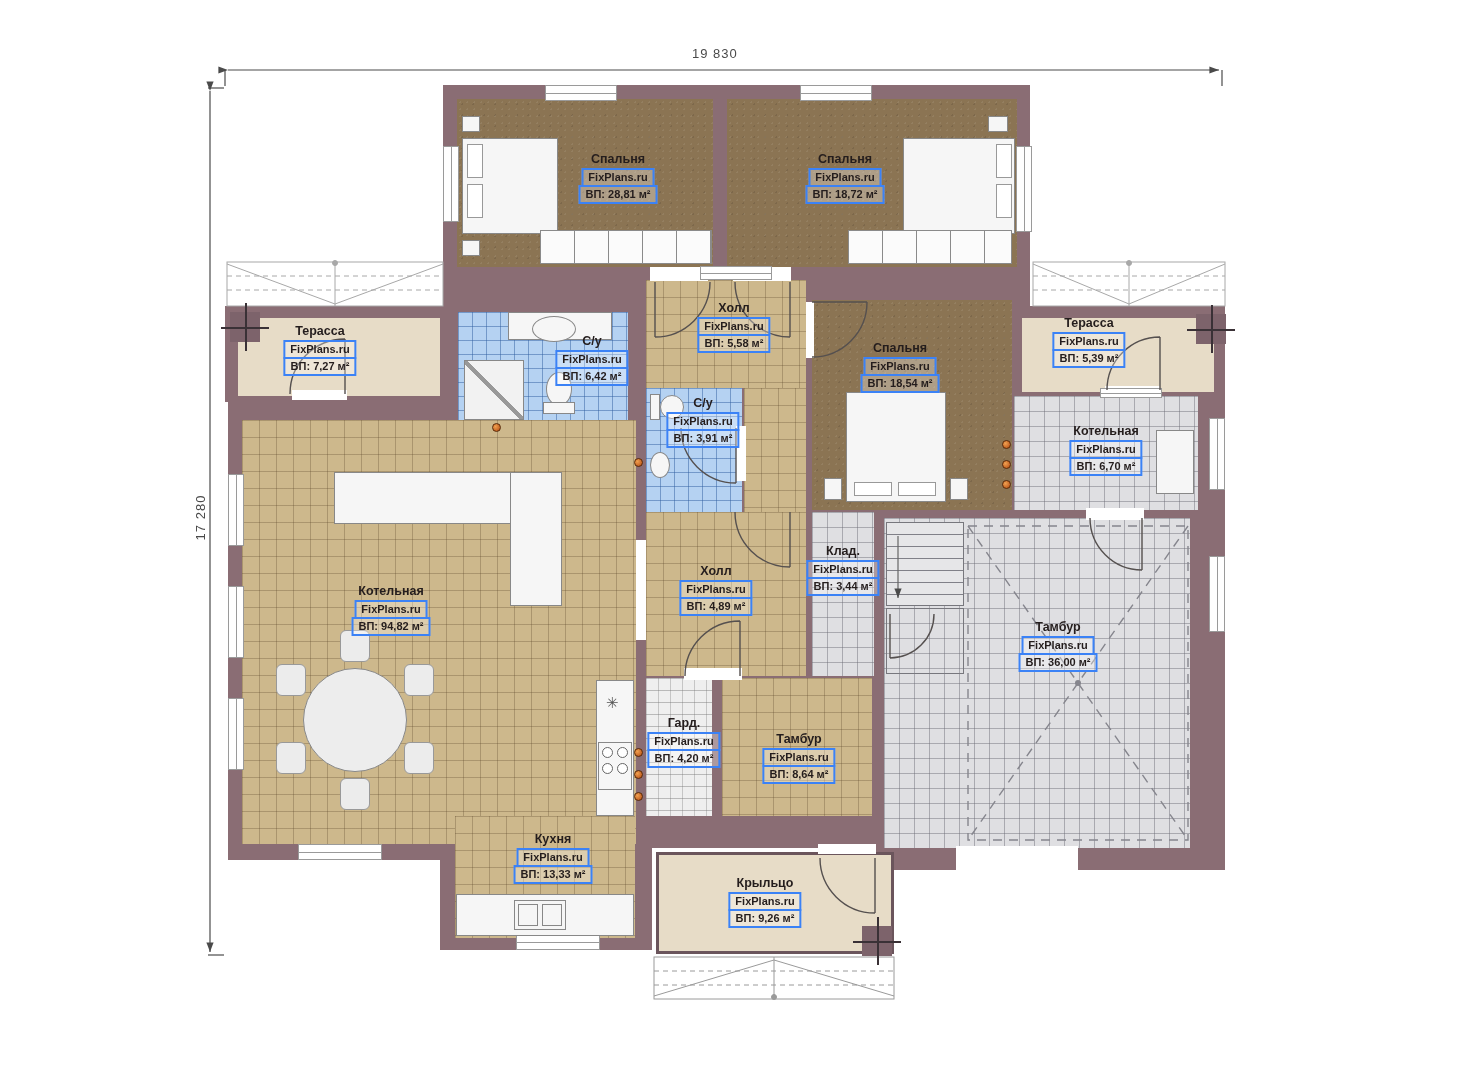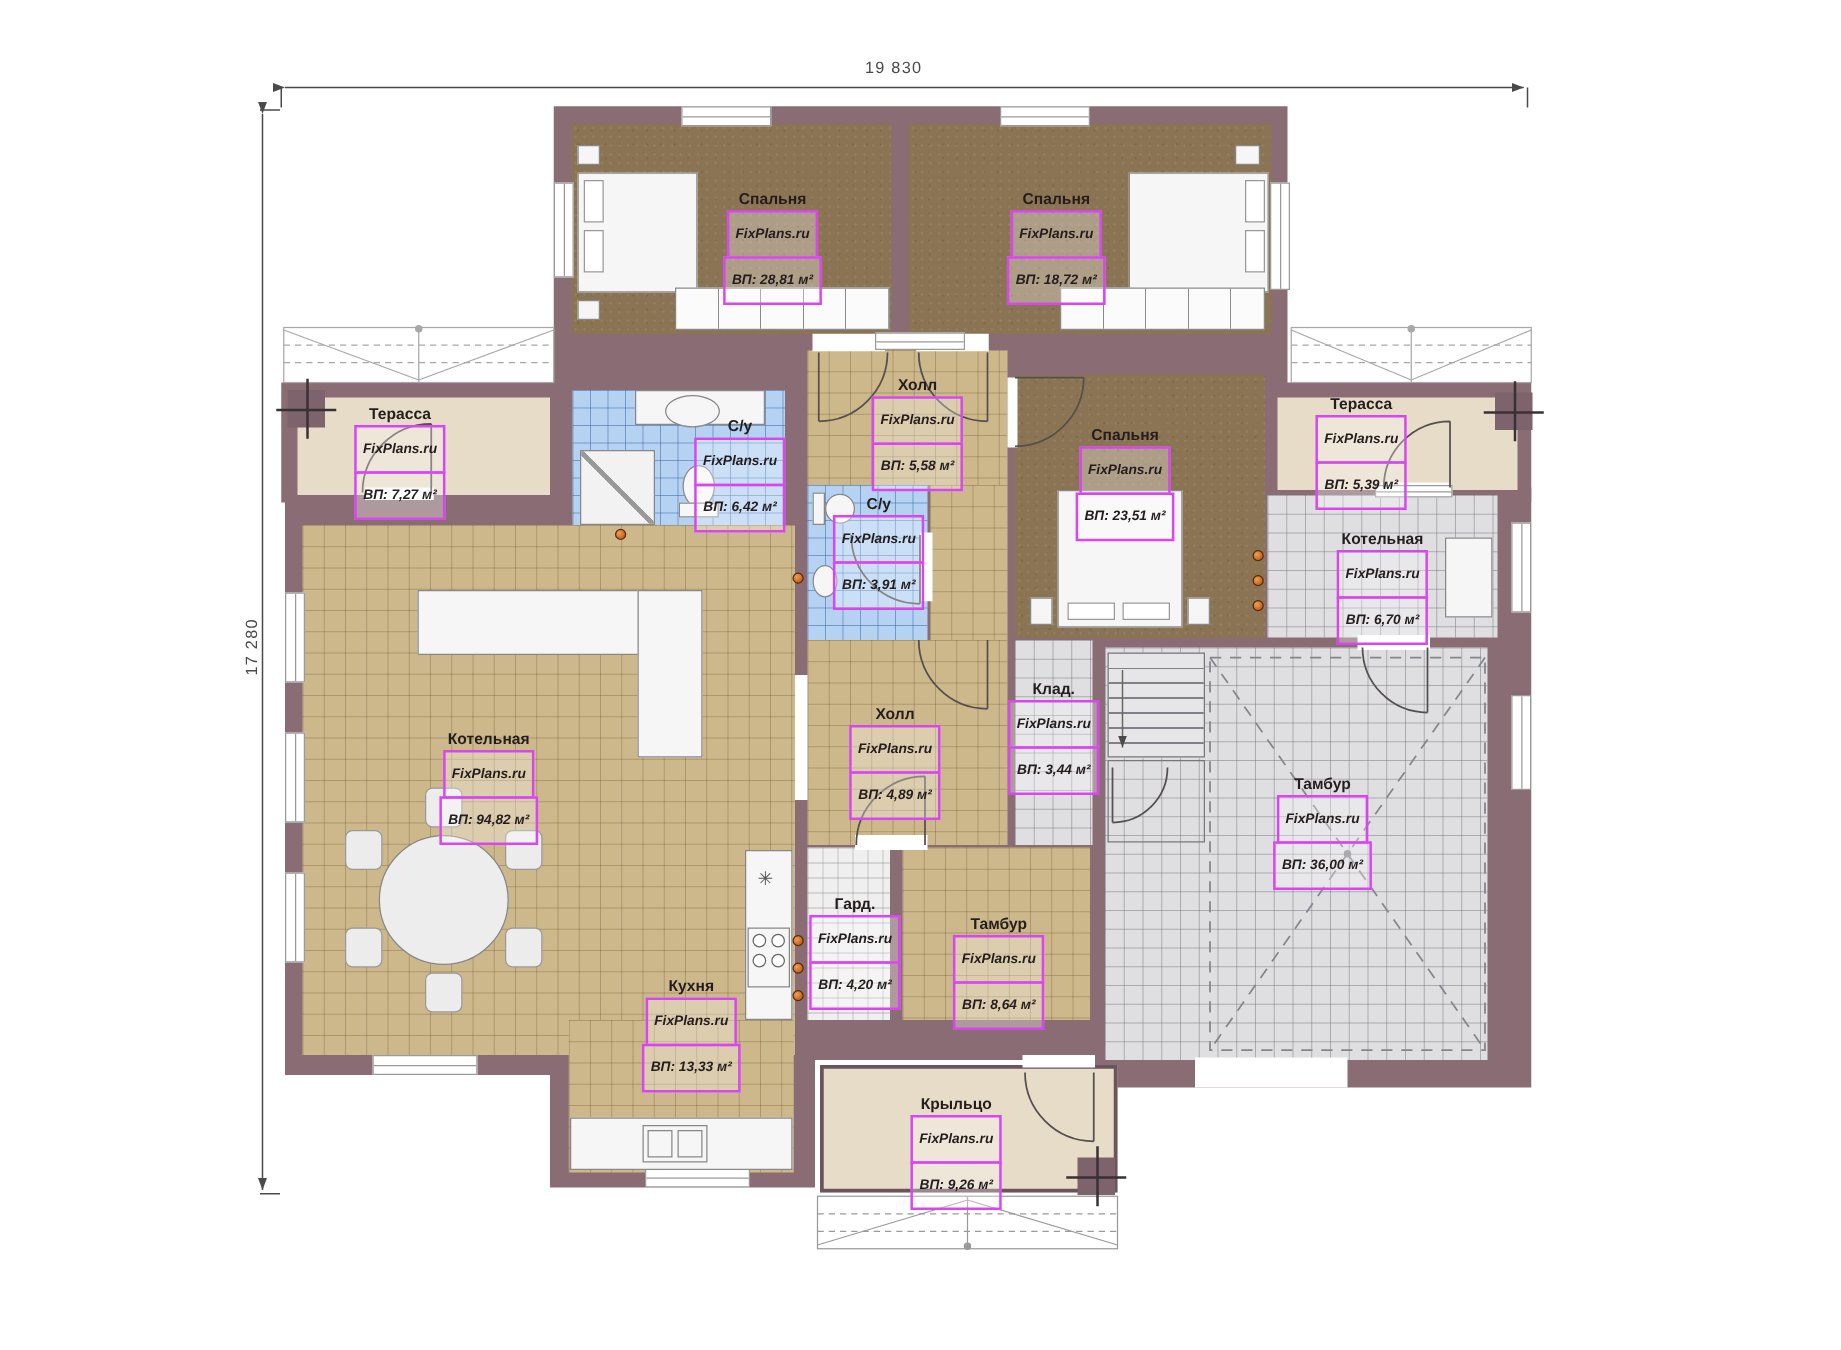--- a/index.html
+++ b/index.html
@@ -50,22 +50,22 @@
   
   .cross{width:30px;height:30px;background:#7d636b;z-index:26;}
   .cross:before{content:"";position:absolute;left:-9px;right:-9px;top:50%;border-top:2px solid #3a3136;}
   .cross:after{content:"";position:absolute;top:-9px;bottom:-9px;left:50%;border-left:2px solid #3a3136;}
   .rad{width:9px;height:9px;border-radius:50%;z-index:26;border:1px solid #5a2a08;
     background:radial-gradient(circle at 35% 35%,#f0a050,#b34a10);}
   
   .room-label{position:absolute;transform:translateX(-50%);display:flex;flex-direction:column;
     align-items:center;z-index:30;}
   .rl-name{font-weight:bold;font-size:12.5px;color:#241d1d;margin-bottom:2px;white-space:nowrap;}
-  .rl-box{border:2px solid #d946ef;background:rgba(255,255,255,.30);font-size:11px;font-weight:bold;
-    color:#241d1d;padding:10px 5px;line-height:15px;white-space:nowrap;font-style:italic;}
+  .rl-box{border:2px solid #3b82f6;background:rgba(255,255,255,.30);font-size:11px;font-weight:bold;
+    color:#241d1d;padding:0 5px;line-height:15px;white-space:nowrap;}
   .rl-box + .rl-box{margin-top:-2px;}
   .dim-label{position:absolute;font-size:13px;color:#4a4a4a;z-index:6;letter-spacing:1px;}
   #svg-lines{position:absolute;left:0;top:0;z-index:25;pointer-events:none;}
   .porch-outline{border:3px solid #6b555c;}
   .wardrobe{background:#fbfbfb repeating-linear-gradient(90deg,transparent 0 33px,#8a8a8a 33px 34px);
     border:1px solid #8a8a8a;z-index:20;}
   .star{z-index:21;font-size:15px;color:#555;}
 </style>
 </head>
 <body>
@@ -287,21 +287,21 @@
     <div class="rl-box">ВП: 6,42 м²</div>
   </div>
   <div class="room-label" style="left:734px;top:301px;">
     <div class="rl-name">Холл</div>
     <div class="rl-box">FixPlans.ru</div>
     <div class="rl-box">ВП: 5,58 м²</div>
   </div>
   <div class="room-label" style="left:900px;top:341px;">
     <div class="rl-name">Спальня</div>
     <div class="rl-box">FixPlans.ru</div>
-    <div class="rl-box">ВП: 23,51 м²</div>
+    <div class="rl-box">ВП: 18,54 м²</div>
   </div>
   <div class="room-label" style="left:1089px;top:316px;">
     <div class="rl-name">Терасса</div>
     <div class="rl-box">FixPlans.ru</div>
     <div class="rl-box">ВП: 5,39 м²</div>
   </div>
   <div class="room-label" style="left:1106px;top:424px;">
     <div class="rl-name">Котельная</div>
     <div class="rl-box">FixPlans.ru</div>
     <div class="rl-box">ВП: 6,70 м²</div>
@@ -334,21 +334,21 @@
   <div class="room-label" style="left:684px;top:716px;">
     <div class="rl-name">Гард.</div>
     <div class="rl-box">FixPlans.ru</div>
     <div class="rl-box">ВП: 4,20 м²</div>
   </div>
   <div class="room-label" style="left:799px;top:732px;">
     <div class="rl-name">Тамбур</div>
     <div class="rl-box">FixPlans.ru</div>
     <div class="rl-box">ВП: 8,64 м²</div>
   </div>
-  <div class="room-label" style="left:553px;top:782px;">
+  <div class="room-label" style="left:553px;top:832px;">
     <div class="rl-name">Кухня</div>
     <div class="rl-box">FixPlans.ru</div>
     <div class="rl-box">ВП: 13,33 м²</div>
   </div>
   <div class="room-label" style="left:765px;top:876px;">
     <div class="rl-name">Крыльцо</div>
     <div class="rl-box">FixPlans.ru</div>
     <div class="rl-box">ВП: 9,26 м²</div>
   </div>
 

